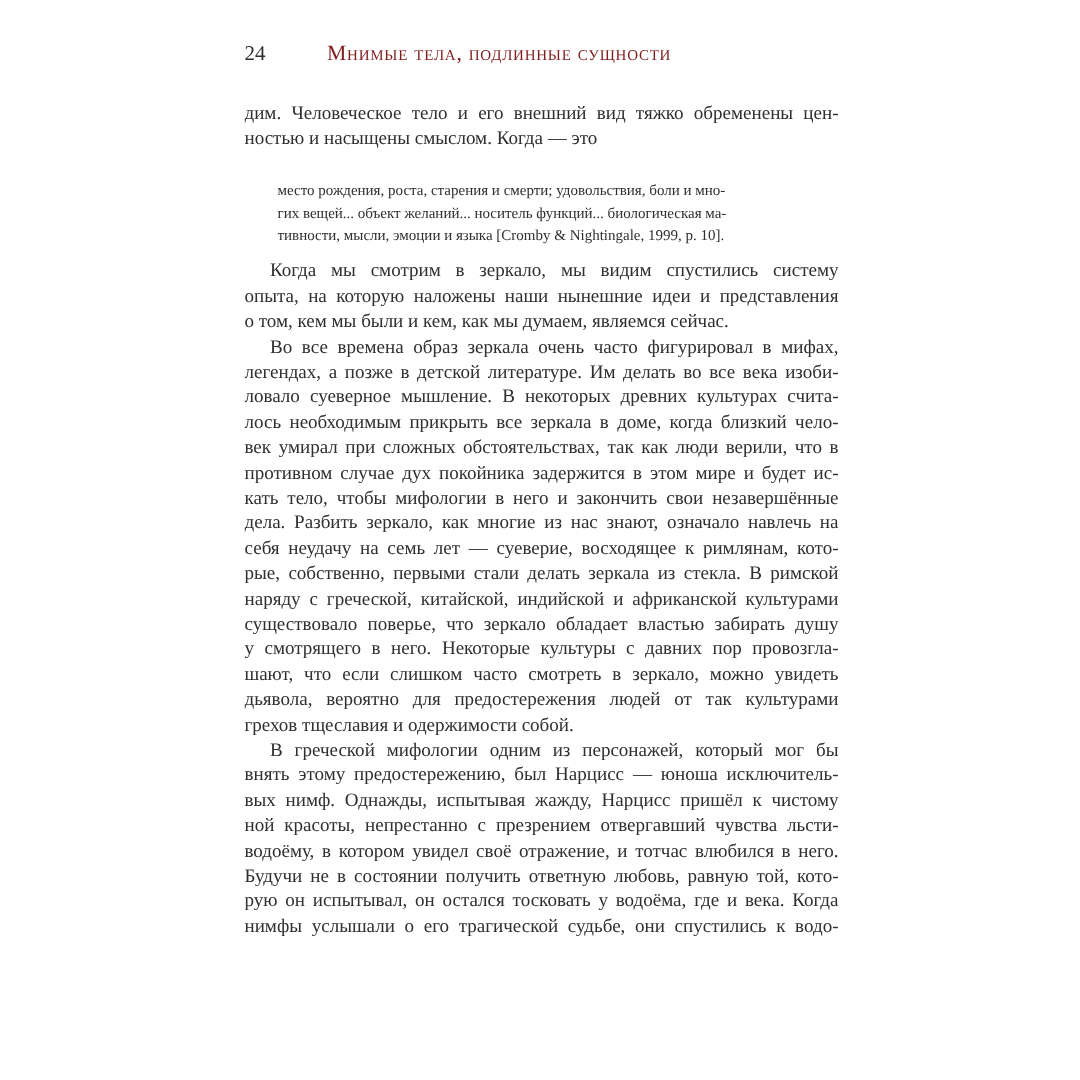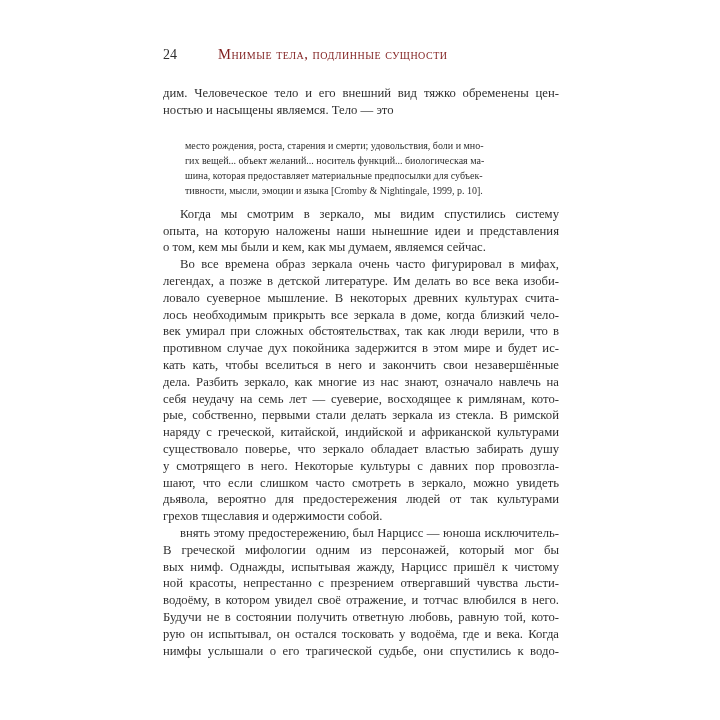--- a/index.html
+++ b/index.html
@@ -19,21 +19,20 @@
   .content {
     position: absolute;
     left: 163px;
     top: 28px;
     width: 396px;
   }
   .header {
     display: flex;
     align-items: baseline;
     line-height: 16px;
-    margin-top: 18px;
   }
   .page-num {
     font-size: 14px;
     width: 55px;
     flex: 0 0 55px;
     color: #2e2e2e;
   }
   .title {
     font-variant: small-caps;
     font-size: 14.5px;
@@ -78,58 +77,57 @@
   <div class="content">
 
     <div class="header">
       <span class="page-num">24</span>
       <span class="title">Мнимые тела, подлинные сущности</span>
     </div>
 
     <div class="body">
       <div class="para">
           <div class="line">дим. Человеческое тело и его внешний вид тяжко обременены цен-</div>
-          <div class="line last">ностью и насыщены являемся. Тело — это</div>
+          <div class="line last">ностью и насыщены смыслом. Когда — это</div>
         </div>
 
       <div class="para quote">
           <div class="line">место рождения, роста, старения и смерти; удовольствия, боли и мно-</div>
           <div class="line">гих вещей... объект желаний... носитель функций... биологическая ма-</div>
-          <div class="line">шина, которая предоставляет материальные предпосылки для субъек-</div>
           <div class="line last">тивности, мысли, эмоции и языка [Cromby &amp; Nightingale, 1999, p. 10].</div>
         </div>
 
       <div class="para indented">
           <div class="line">Когда мы смотрим в зеркало, мы видим спустились систему</div>
           <div class="line">опыта, на которую наложены наши нынешние идеи и представления</div>
           <div class="line last">о том, кем мы были и кем, как мы думаем, являемся сейчас.</div>
         </div>
 
       <div class="para indented">
           <div class="line">Во все времена образ зеркала очень часто фигурировал в мифах,</div>
           <div class="line">легендах, а позже в детской литературе. Им делать во все века изоби-</div>
           <div class="line">ловало суеверное мышление. В некоторых древних культурах счита-</div>
           <div class="line">лось необходимым прикрыть все зеркала в доме, когда близкий чело-</div>
           <div class="line">век умирал при сложных обстоятельствах, так как люди верили, что в</div>
           <div class="line">противном случае дух покойника задержится в этом мире и будет ис-</div>
-          <div class="line">кать кать, чтобы вселиться в него и закончить свои незавершённые</div>
+          <div class="line">кать тело, чтобы мифологии в него и закончить свои незавершённые</div>
           <div class="line">дела. Разбить зеркало, как многие из нас знают, означало навлечь на</div>
           <div class="line">себя неудачу на семь лет — суеверие, восходящее к римлянам, кото-</div>
           <div class="line">рые, собственно, первыми стали делать зеркала из стекла. В римской</div>
           <div class="line">наряду с греческой, китайской, индийской и африканской культурами</div>
           <div class="line">существовало поверье, что зеркало обладает властью забирать душу</div>
           <div class="line">у смотрящего в него. Некоторые культуры с давних пор провозгла-</div>
           <div class="line">шают, что если слишком часто смотреть в зеркало, можно увидеть</div>
           <div class="line">дьявола, вероятно для предостережения людей от так культурами</div>
           <div class="line last">грехов тщеславия и одержимости собой.</div>
         </div>
 
       <div class="para indented">
+          <div class="line">В греческой мифологии одним из персонажей, который мог бы</div>
           <div class="line">внять этому предостережению, был Нарцисс — юноша исключитель-</div>
-          <div class="line">В греческой мифологии одним из персонажей, который мог бы</div>
           <div class="line">вых нимф. Однажды, испытывая жажду, Нарцисс пришёл к чистому</div>
           <div class="line">ной красоты, непрестанно с презрением отвергавший чувства льсти-</div>
           <div class="line">водоёму, в котором увидел своё отражение, и тотчас влюбился в него.</div>
           <div class="line">Будучи не в состоянии получить ответную любовь, равную той, кото-</div>
           <div class="line">рую он испытывал, он остался тосковать у водоёма, где и века. Когда</div>
           <div class="line">нимфы услышали о его трагической судьбе, они спустились к водо-</div>
         </div>
     </div>
 
   </div>

